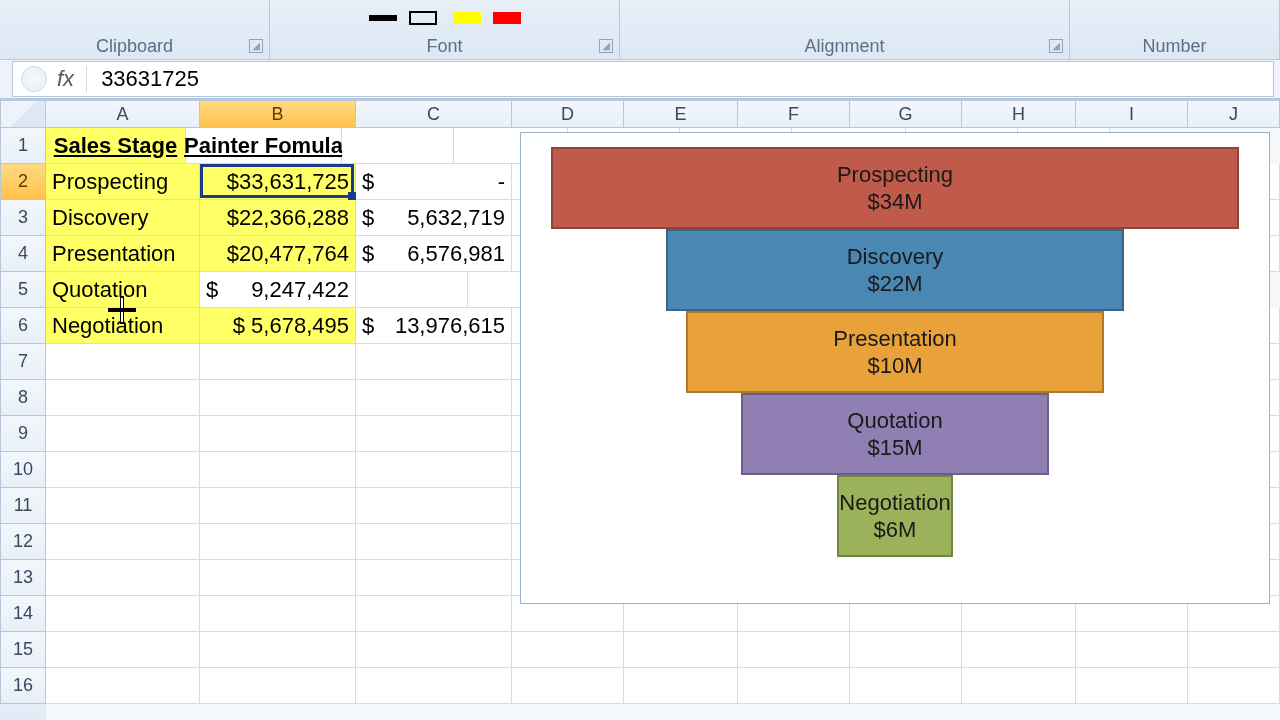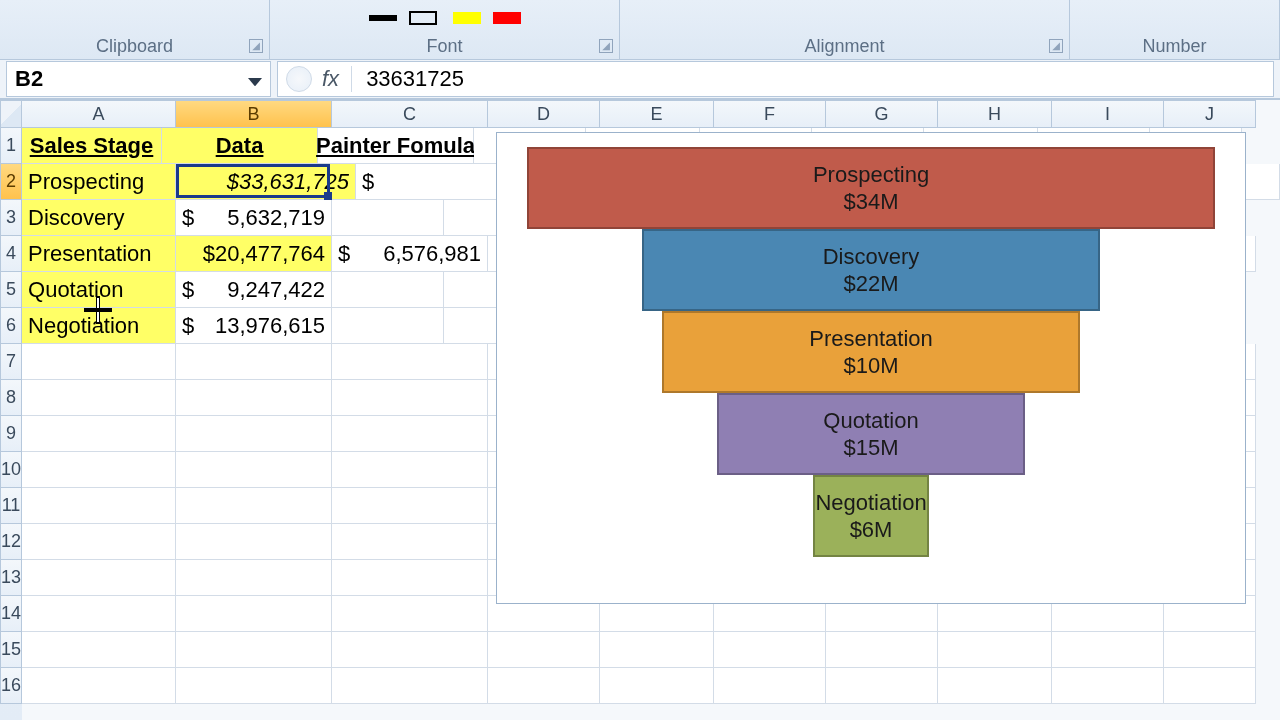--- a/index.html
+++ b/index.html
@@ -269,28 +269,20 @@
     <div class="grp-label">Alignment</div>
     <div class="launcher">◢</div>
   </div>
   <div class="ribbon-group" style="flex:1">
     <div class="grp-content"></div>
     <div class="grp-label">Number</div>
   </div>
 </div>
 
 <div class="name-formula-row">
-  <div class="name-box">
-    <span>B2</span>
-    <span class="chev">
-      <svg viewBox="0 0 10 6" width="14">
-          <path d="M0 0 L10 0 L5 6 Z" fill="#2b3a4c"></path>
-        </svg>
-    </span>
-  </div>
   <div class="fx-zone">
     <span class="circle"></span>
     <span class="fx">fx</span>
     <span>33631725</span>
   </div>
 </div>
 
 <div class="sheet-area">
   <div class="row-hdrs">
     <div class="corner"></div>
@@ -322,47 +314,47 @@
         <div class="ch" style="width: 114px;">E</div>
         <div class="ch" style="width: 112px;">F</div>
         <div class="ch" style="width: 112px;">G</div>
         <div class="ch" style="width: 114px;">H</div>
         <div class="ch" style="width: 112px;">I</div>
         <div class="ch" style="width: 92px;">J</div>
       </div>
     <div class="grid" id="grid-mount">
         <div class="row">
           <div class="cell header-cell hl" style="width: 140px;">Sales Stage</div>
-          <div class="cell header-cell hl" style="width: 156px;">Data</div>
           <div class="cell header-cell" style="width: 156px;">Painter Fomula</div>
           <div class="cell " style="width: 112px;"></div>
           <div class="cell " style="width: 114px;"></div>
           <div class="cell " style="width: 112px;"></div>
           <div class="cell " style="width: 112px;"></div>
           <div class="cell " style="width: 114px;"></div>
           <div class="cell " style="width: 112px;"></div>
           <div class="cell " style="width: 92px;"></div>
         </div>
         <div class="row">
           <div class="cell hl" style="width: 154px;">Prospecting</div>
-          <div class="cell hl right" style="width: 180px; font-style: italic;">$33,631,725</div>
+          <div class="cell hl right" style="width: 156px;">$33,631,725</div>
           <div class="cell spread " style="width: 156px;">
             <span>$</span>
             <span>-</span>
           </div>
           <div class="cell " style="width: 112px;"></div>
           <div class="cell " style="width: 114px;"></div>
           <div class="cell " style="width: 112px;"></div>
           <div class="cell " style="width: 112px;"></div>
           <div class="cell " style="width: 114px;"></div>
           <div class="cell " style="width: 112px;"></div>
           <div class="cell " style="width: 92px;"></div>
         </div>
         <div class="row">
           <div class="cell hl" style="width: 154px;">Discovery</div>
+          <div class="cell hl right" style="width: 156px;">$22,366,288</div>
           <div class="cell spread " style="width: 156px;">
             <span>$</span>
             <span>5,632,719</span>
           </div>
           <div class="cell " style="width: 112px;"></div>
           <div class="cell " style="width: 114px;"></div>
           <div class="cell " style="width: 112px;"></div>
           <div class="cell " style="width: 112px;"></div>
           <div class="cell " style="width: 114px;"></div>
           <div class="cell " style="width: 112px;"></div>
@@ -392,20 +384,21 @@
           <div class="cell " style="width: 112px;"></div>
           <div class="cell " style="width: 114px;"></div>
           <div class="cell " style="width: 112px;"></div>
           <div class="cell " style="width: 112px;"></div>
           <div class="cell " style="width: 114px;"></div>
           <div class="cell " style="width: 112px;"></div>
           <div class="cell " style="width: 92px;"></div>
         </div>
         <div class="row">
           <div class="cell hl" style="width: 154px;">Negotiation</div>
+          <div class="cell hl right" style="width: 156px;">$  5,678,495</div>
           <div class="cell spread " style="width: 156px;">
             <span>$</span>
             <span>13,976,615</span>
           </div>
           <div class="cell " style="width: 112px;"></div>
           <div class="cell " style="width: 114px;"></div>
           <div class="cell " style="width: 112px;"></div>
           <div class="cell " style="width: 112px;"></div>
           <div class="cell " style="width: 114px;"></div>
           <div class="cell " style="width: 112px;"></div>

